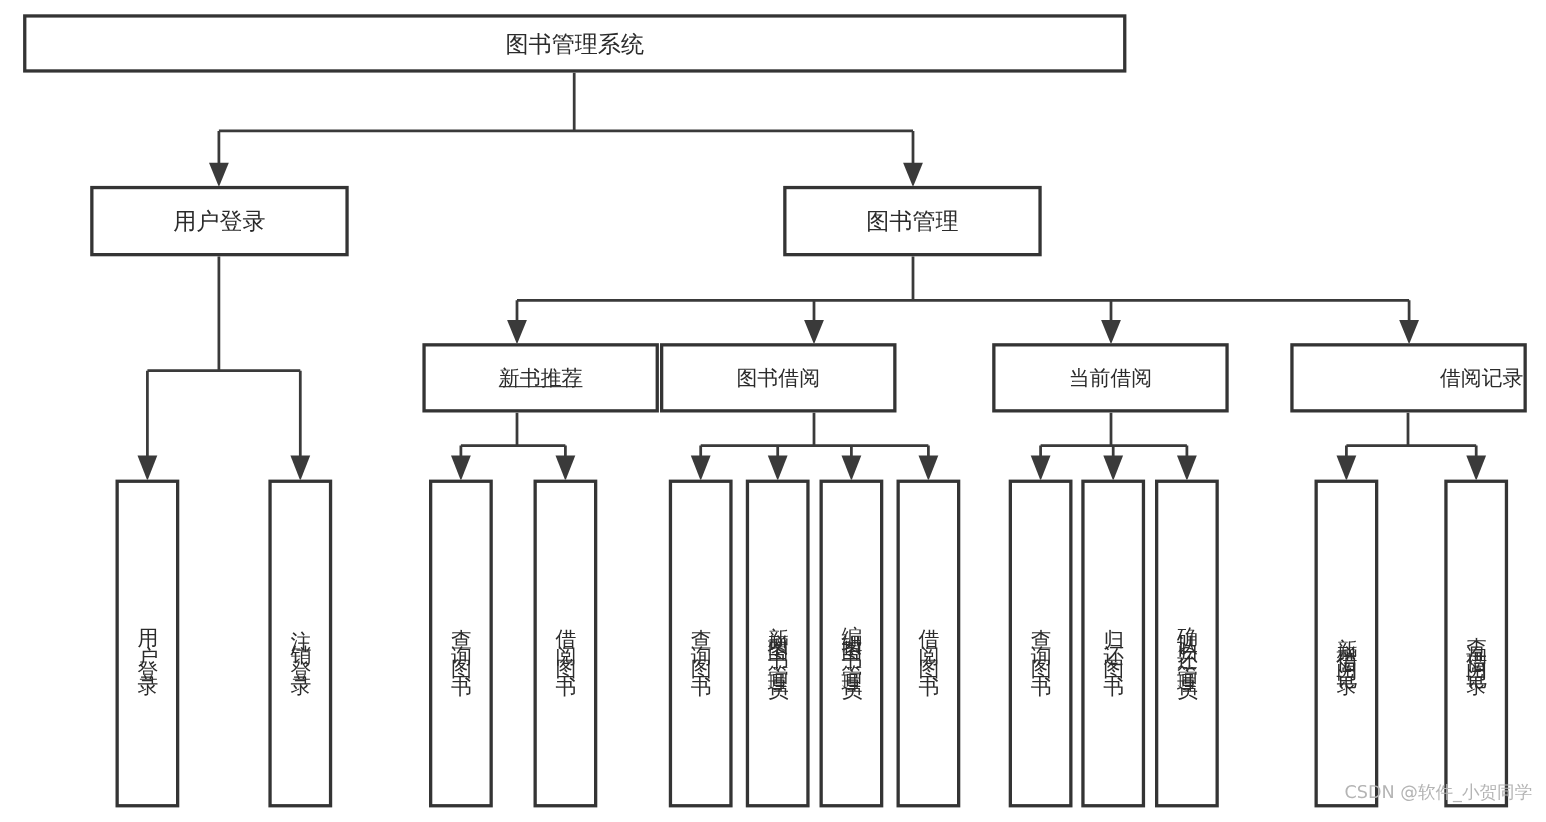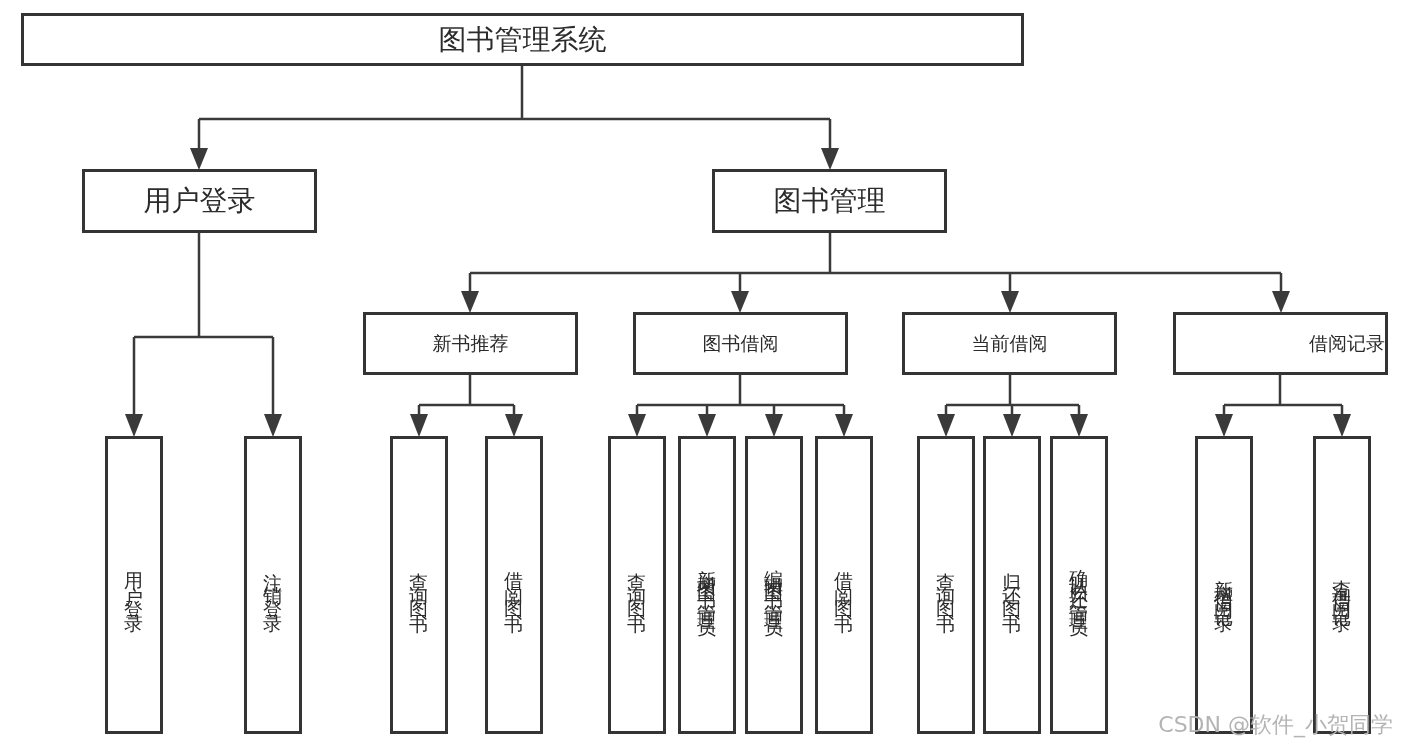--- a/index.html
+++ b/index.html
@@ -3,38 +3,38 @@
 <meta charset="utf-8">
 <style>
   html,body{margin:0;padding:0;background:#ffffff;}
   body{font-family:"DejaVu Sans","Liberation Sans",sans-serif;}
   .canvas{position:relative;width:1405px;height:747px;background:#ffffff;overflow:hidden;}
   .wires{position:absolute;left:0;top:0;width:1405px;height:747px;}
   .wires path{fill:none;stroke:#3a3a3a;stroke-width:2.5;}
   .wires polygon{fill:#3a3a3a;stroke:none;}
   .hbox{position:absolute;box-sizing:border-box;background:#ffffff;border:3px solid #343434;
         display:flex;align-items:center;justify-content:center;
-        font-size:28px;color:#2b2b2b;white-space:nowrap;}
+        font-size:21px;color:#2b2b2b;white-space:nowrap;}
   .root{left:21px;top:13px;width:1003px;height:53px;}
   .l2{top:169px;width:235px;height:64px;}
   .l2.user{left:82px;} .l2.book{left:712px;}
   .l3{top:312px;width:215px;height:63px;font-size:19px;}
-  .l3.newbook{left:363px;} .l3.borrow{left:633px;} .l3.current{left:902px;} .l3.records{left:1173px;justify-content:flex-end;}
+  .l3.newbook{left:384px;text-decoration:underline;} .l3.borrow{left:600px;} .l3.current{left:902px;} .l3.records{left:1173px;justify-content:flex-end;}
   .vbox{position:absolute;box-sizing:border-box;background:#ffffff;border:3px solid #343434;
         top:436px;width:58px;height:298px;
         display:flex;align-items:center;justify-content:center;}
   .vlabel{writing-mode:vertical-rl;text-orientation:mixed;font-size:19px;line-height:1;
           color:#2b2b2b;letter-spacing:14px;}
   .vlabel.tight{letter-spacing:7px;}
   .x105{left:105px;}.x244{left:244px;}.x390{left:390px;}.x485{left:485px;}
   .x608{left:608px;}.x678{left:678px;}.x745{left:745px;}.x815{left:815px;}
   .x917{left:917px;}.x983{left:983px;}.x1050{left:1050px;}
   .x1195{left:1195px;}.x1313{left:1313px;}
   .watermark{position:absolute;right:12px;top:710px;z-index:5;
-             font-size:22px;color:#b4b4b4;white-space:nowrap;}
+             font-size:16px;color:#b4b4b4;white-space:nowrap;}
 </style>
 </head>
 <body>
 
 <div class="canvas">
 
   <svg class="wires" viewBox="0 0 1405 747">
     <g>
       <path d="M522 66 V119 M199 119 H830 M199 119 V150 M830 119 V150"></path>
       <polygon points="190,148 208,148 199,170"></polygon>

